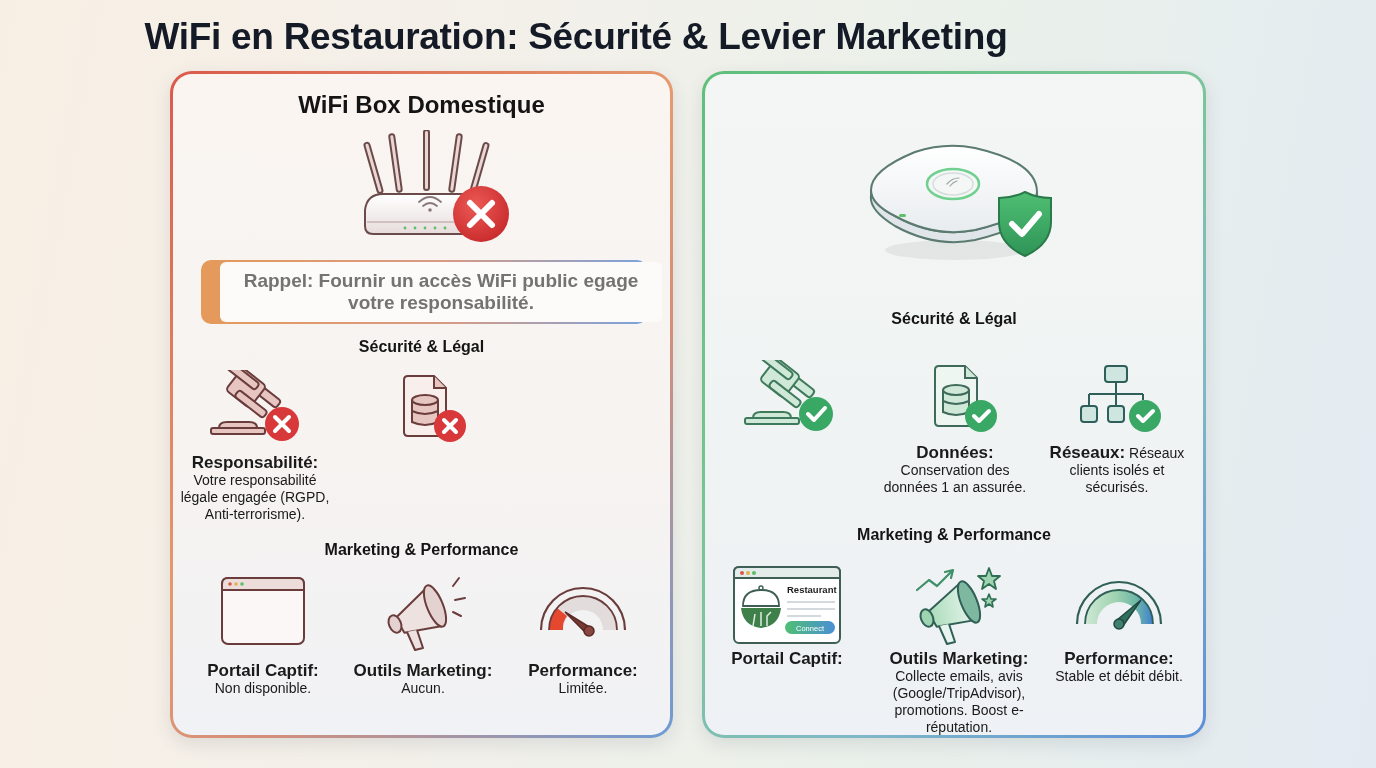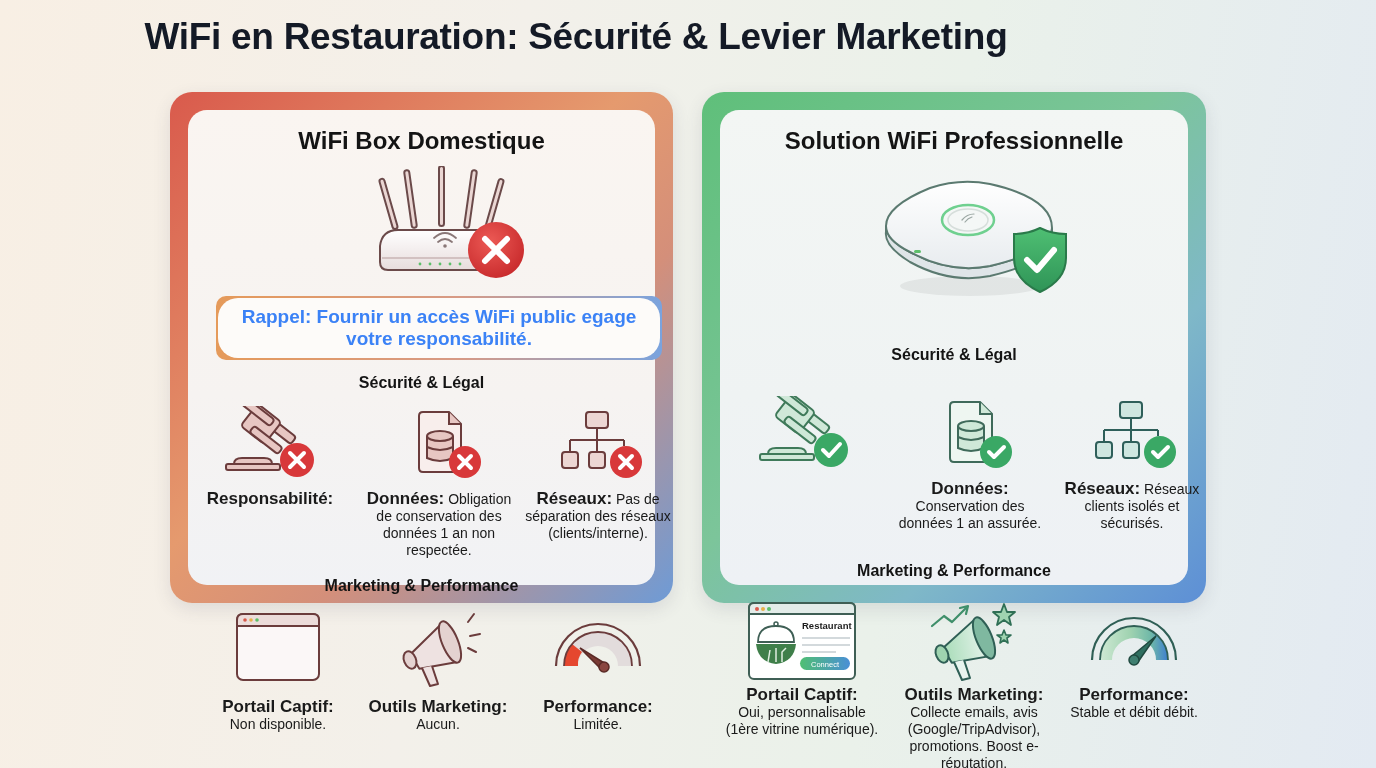--- a/index.html
+++ b/index.html
@@ -9,21 +9,21 @@
     background: linear-gradient(100deg, #f8efe4 0%, #f3f0ea 35%, #eaf1ea 65%, #e3eaf2 100%);
     position: relative;
     color: #141414;
   }
   .main-title {
     position: absolute; left: 0; top: 16px; width: 1152px;
     text-align: center; font-size: 37px; font-weight: 700;
     color: #141a26; letter-spacing: -0.3px;
   }
   .card-wrap {
-    position: absolute; top: 92px; height: 511px; border-radius: 22px; padding: 18px;
+    position: absolute; top: 71px; height: 667px; border-radius: 22px; padding: 3px;
     box-shadow: 0 6px 18px rgba(60,60,80,0.12);
   }
   .card-wrap.left { left: 170px; width: 503px;
     background: linear-gradient(135deg, #d95a4c 0%, #e59a6e 45%, #d48f7a 65%, #6e9bd6 100%); }
   .card-wrap.right { left: 702px; width: 504px;
     background: linear-gradient(135deg, #5fbf7a 0%, #7cc59a 45%, #7fb8c8 70%, #5d8fd6 100%); }
   .card {
     width: 100%; height: 100%; border-radius: 19px; position: relative;
   }
   .card.left { background: linear-gradient(180deg, #faf5f1 0%, #f6f3f1 60%, #f1f2f5 100%); }
@@ -37,23 +37,23 @@
     position: absolute; left: 0; width: 100%; text-align: center;
     font-size: 16px; font-weight: 700; color: #141414;
   }
   .hero { position: absolute; }
   .reminder-wrap {
     position: absolute; left: 28px; top: 186px; width: 446px; height: 64px;
     border-radius: 10px; padding: 2px;
     background: linear-gradient(90deg, #e59a5a 0%, #d79a86 55%, #7aa3de 100%);
   }
   .reminder {
-    width: 100%; height: 100%; background: #fdfbf9; border-radius: 20px;
+    width: 100%; height: 100%; background: #fdfbf9; border-radius: 6px;
     display: flex; align-items: center; justify-content: center; text-align: center;
-    font-size: 19px; font-weight: 700; color: #3b82f6; line-height: 22px; padding: 0 20px;
+    font-size: 19px; font-weight: 700; color: #737373; line-height: 22px; padding: 0 20px; margin-left: 17px;
   }
 
   .feature { position: absolute; width: 160px; text-align: center; }
   .feature .icon { display: block; margin: 0 auto; }
   .feature .ftext { font-size: 14px; line-height: 17px; color: #1a1a1a; margin-top: 8px; }
   .feature .ftext .lbl { font-weight: 700; font-size: 17px; }
 </style>
 </head>
 <body>
 
@@ -111,51 +111,37 @@
           <rect x="38" y="18" width="40" height="9" rx="3" transform="rotate(38 58 22)"></rect>
           <rect x="26" y="4" width="30" height="28" rx="4" transform="rotate(38 41 18)"></rect>
           <rect x="20" y="2" width="36" height="8" rx="3" transform="rotate(38 38 6)"></rect>
           <rect x="28" y="30" width="36" height="8" rx="3" transform="rotate(38 46 34)"></rect>
           <path d="M14 58 Q14 52 22 52 L44 52 Q52 52 52 58 Z"></path>
           <rect x="6" y="58" width="54" height="6" rx="2"></rect>
         </g>
         <circle cx="77" cy="54" r="17" fill="#d8383a"></circle>
         <path d="M70 47 L84 61 M84 47 L70 61" stroke="#fff" stroke-width="4" stroke-linecap="round"></path>
       </svg>
-      <div class="ftext"><span class="lbl">Responsabilité:</span><br></div>
+      <div class="ftext"><span class="lbl">Responsabilité:</span><br><span>Votre responsabilité légale engagée (RGPD, Anti-terrorisme).</span></div>
     </div>
 
     <div class="feature" style="left:171px;top:296px">
       <svg class="icon" width="100" height="76" viewBox="0 0 100 76">
         <path d="M34 6 L60 6 L72 18 L72 66 L34 66 Q30 66 30 62 L30 10 Q30 6 34 6 Z" fill="#f8eeec" stroke="#6b3c3c" stroke-width="2"></path>
         <path d="M60 6 L60 18 L72 18" fill="#e7c6c2" stroke="#6b3c3c" stroke-width="2"></path>
         <g stroke="#6b3c3c" stroke-width="2" fill="#e7c6c2">
           <path d="M38 30 L38 52 Q51 58 64 52 L64 30"></path>
           <ellipse cx="51" cy="30" rx="13" ry="5"></ellipse>
           <path d="M38 41 Q51 47 64 41" fill="none"></path>
         </g>
         <circle cx="76" cy="56" r="16" fill="#d8383a"></circle>
         <path d="M70 50 L82 62 M82 50 L70 62" stroke="#fff" stroke-width="4" stroke-linecap="round"></path>
       </svg>
-      <div class="ftext"><span class="lbl">Données:</span> <span>Obligation de conservation des données 1 an non respectée.</span></div>
-    </div>
-
-    <div class="feature" style="left:330px;top:296px">
-      <svg class="icon" width="100" height="76" viewBox="0 0 100 76">
-        <g stroke="#6b3c3c" stroke-width="2" fill="#ecd6d3">
-          <rect x="38" y="6" width="22" height="16" rx="3"></rect>
-          <path d="M49 22 L49 34 M22 34 L76 34 M22 34 L22 46 M49 34 L49 46 M76 34 L76 40" fill="none"></path>
-          <rect x="14" y="46" width="16" height="16" rx="3"></rect>
-          <rect x="41" y="46" width="16" height="16" rx="3"></rect>
-        </g>
-        <circle cx="78" cy="56" r="16" fill="#d8383a"></circle>
-        <path d="M72 50 L84 62 M84 50 L72 62" stroke="#fff" stroke-width="4" stroke-linecap="round"></path>
-      </svg>
-      <div class="ftext"><span class="lbl">Réseaux:</span> <span>Pas de séparation des réseaux (clients/interne).</span></div>
-    </div>
+    </div>
+
 
     <div class="section-title" style="top:467px">Marketing &amp; Performance</div>
 
     <div class="feature" style="left:10px;top:500px">
       <svg class="icon" width="100" height="80" viewBox="0 0 100 80">
         <rect x="9" y="4" width="82" height="66" rx="6" fill="#fbf7f7" stroke="#6b3c3c" stroke-width="2"></rect>
         <path d="M9 16 L91 16 L91 10 Q91 4 85 4 L15 4 Q9 4 9 10 Z" fill="#ecdcda" stroke="#6b3c3c" stroke-width="2"></path>
         <circle cx="17" cy="10" r="1.8" fill="#d85a4c"></circle>
           <circle cx="23" cy="10" r="1.8" fill="#e7b14a"></circle>
           <circle cx="29" cy="10" r="1.8" fill="#5cbf6a"></circle>
@@ -189,21 +175,20 @@
         <path d="M32 38 L58 54 L54 60 Z" fill="#7a3a34" stroke="#5a2a26" stroke-width="1.5"></path>
         <circle cx="56" cy="57" r="5" fill="#8a4640" stroke="#5a2a26" stroke-width="1.5"></circle>
       </svg>
       <div class="ftext"><span class="lbl">Performance:</span><br><span>Limitée.</span></div>
     </div>
   </div>
 </div>
 
 <div class="card-wrap right">
   <div class="card right">
-    <div class="card-title">Solution WiFi Professionnelle</div>
 
     <svg class="hero" style="left:160px;top:66px" width="200" height="130" viewBox="0 0 200 130">
       <defs>
         <linearGradient id="apTop" x1="0" y1="0" x2="0" y2="1">
             <stop offset="0" stop-color="#ffffff"></stop>
             <stop offset="1" stop-color="#e8ecef"></stop>
           </linearGradient>
         <linearGradient id="shield" x1="0" y1="0" x2="0" y2="1">
             <stop offset="0" stop-color="#4fbf73"></stop>
             <stop offset="1" stop-color="#2f9457"></stop>
@@ -290,21 +275,21 @@
         <g stroke="#dfeee0" stroke-width="1.5" fill="none">
             <path d="M22 62 L24 50 M30 62 L30 48 M36 62 L36 52 L40 48"></path>
           </g>
         <text x="56" y="29" font-family="Liberation Sans, sans-serif" font-size="9.5" font-weight="700" fill="#1d1d1d">Restaurant</text>
         <line x1="56" y1="38" x2="104" y2="38" stroke="#d3d9dc" stroke-width="2"></line>
         <line x1="56" y1="45" x2="104" y2="45" stroke="#d3d9dc" stroke-width="2"></line>
         <line x1="56" y1="52" x2="90" y2="52" stroke="#d3d9dc" stroke-width="2"></line>
         <rect x="54" y="57" width="50" height="13" rx="6.5" fill="url(#connBtn)"></rect>
         <text x="79" y="66.5" text-anchor="middle" font-family="Liberation Sans, sans-serif" font-size="7.5" fill="#ffffff">Connect</text>
       </svg>
-      <div class="ftext" style="margin-top:4px"><span class="lbl">Portail Captif:</span><br><span>Oui, personnalisable (1ère vitrine numérique).</span></div>
+      <div class="ftext" style="margin-top:4px"><span class="lbl">Portail Captif:</span><br></div>
     </div>
 
     <div class="feature" style="left:166px;top:490px;width:176px">
       <svg class="icon" width="100" height="82" viewBox="0 0 100 82">
         <defs>
             <linearGradient id="megaG" x1="0" y1="0" x2="1" y2="0">
               <stop offset="0" stop-color="#a8dcb8"></stop>
               <stop offset="1" stop-color="#e8f4ee"></stop>
             </linearGradient>
           </defs>

